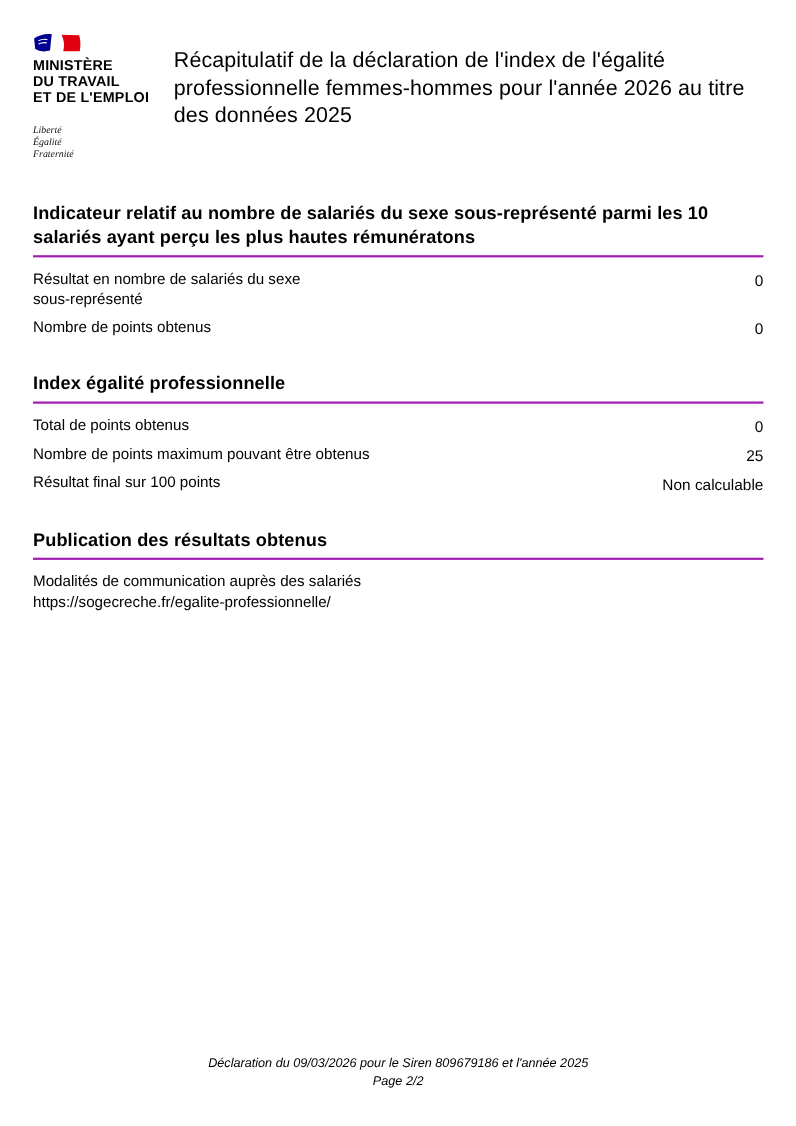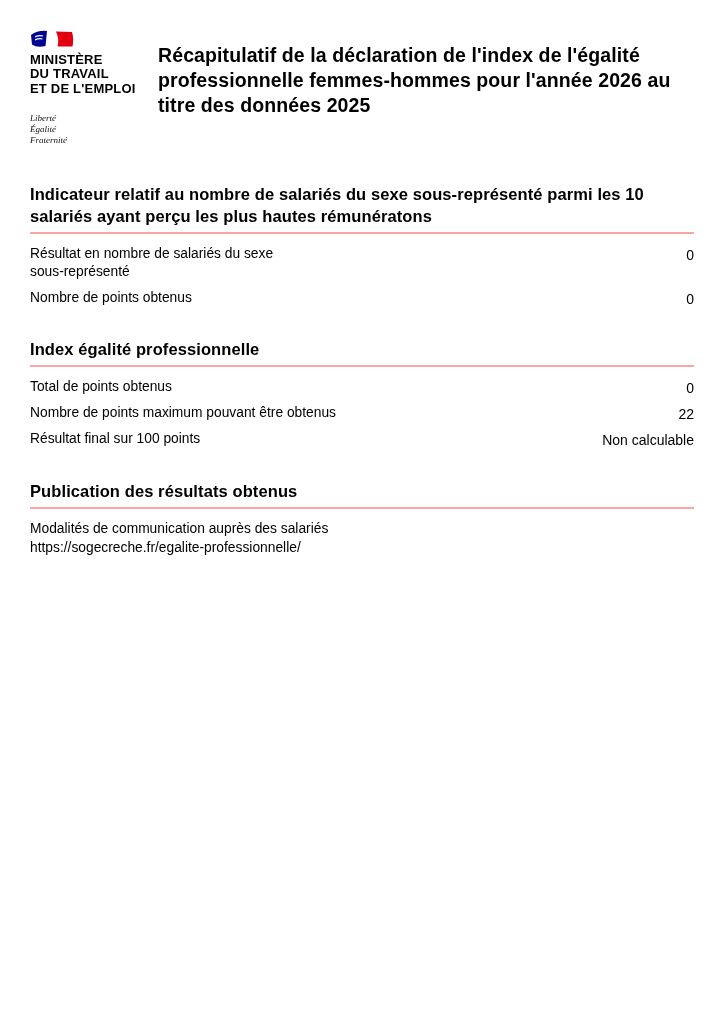--- a/index.html
+++ b/index.html
@@ -33,35 +33,35 @@
   .motto{
     margin-top:17px;
     font-family:"Liberation Serif","DejaVu Serif",serif;
     font-style:italic;
     font-size:9px;
     line-height:1.25;
     color:#111;
   }
   
   .doc-title{
-    font-weight:bold;
+    font-weight:normal;
     font-size:19.5px;
     line-height:1.28;
     width:562px;
     letter-spacing:0.1px;
   }
   
   .content{padding:0 30px;}
   .section{margin-top:0;}
   .section-title{
     font-weight:bold;
     font-size:16.5px;
     line-height:1.35;
     padding-bottom:5px;
-    border-bottom:2px solid #fca5a5;
+    border-bottom:2px solid #a21caf;
     letter-spacing:0.1px;
   }
   .sec-1{margin-top:36px;}
   .sec-2{margin-top:30px;}
   .sec-3{margin-top:30px;}
   .rows{margin-top:11px;}
   .row{
     display:flex;
     justify-content:space-between;
     align-items:flex-start;
@@ -146,35 +146,39 @@
 
     <div class="section sec-2">
       <div class="section-title">Index égalité professionnelle</div>
       <div class="rows">
         <div class="row">
           <div class="row-label">Total de points obtenus</div>
           <div class="row-value">0</div>
         </div>
         <div class="row">
           <div class="row-label">Nombre de points maximum pouvant être obtenus</div>
-          <div class="row-value">22</div>
+          <div class="row-value">25</div>
         </div>
         <div class="row">
           <div class="row-label">Résultat final sur 100 points</div>
           <div class="row-value">Non calculable</div>
         </div>
       </div>
     </div>
 
     <div class="section sec-3">
       <div class="section-title">Publication des résultats obtenus</div>
       <div class="rows">
         <div class="row" style="margin-bottom:0;text-align:center;">
           <div class="row-label">Modalités de communication auprès des salariés</div>
         </div>
         <div class="row-sub">https://sogecreche.fr/egalite-professionnelle/</div>
       </div>
     </div>
 
   </div>
 
+  <div class="footer">
+    <div>Déclaration du 09/03/2026 pour le Siren 809679186 et l'année 2025</div>
+    <div>Page 2/2</div>
+  </div>
 
 </div>
 
 </body></html>

